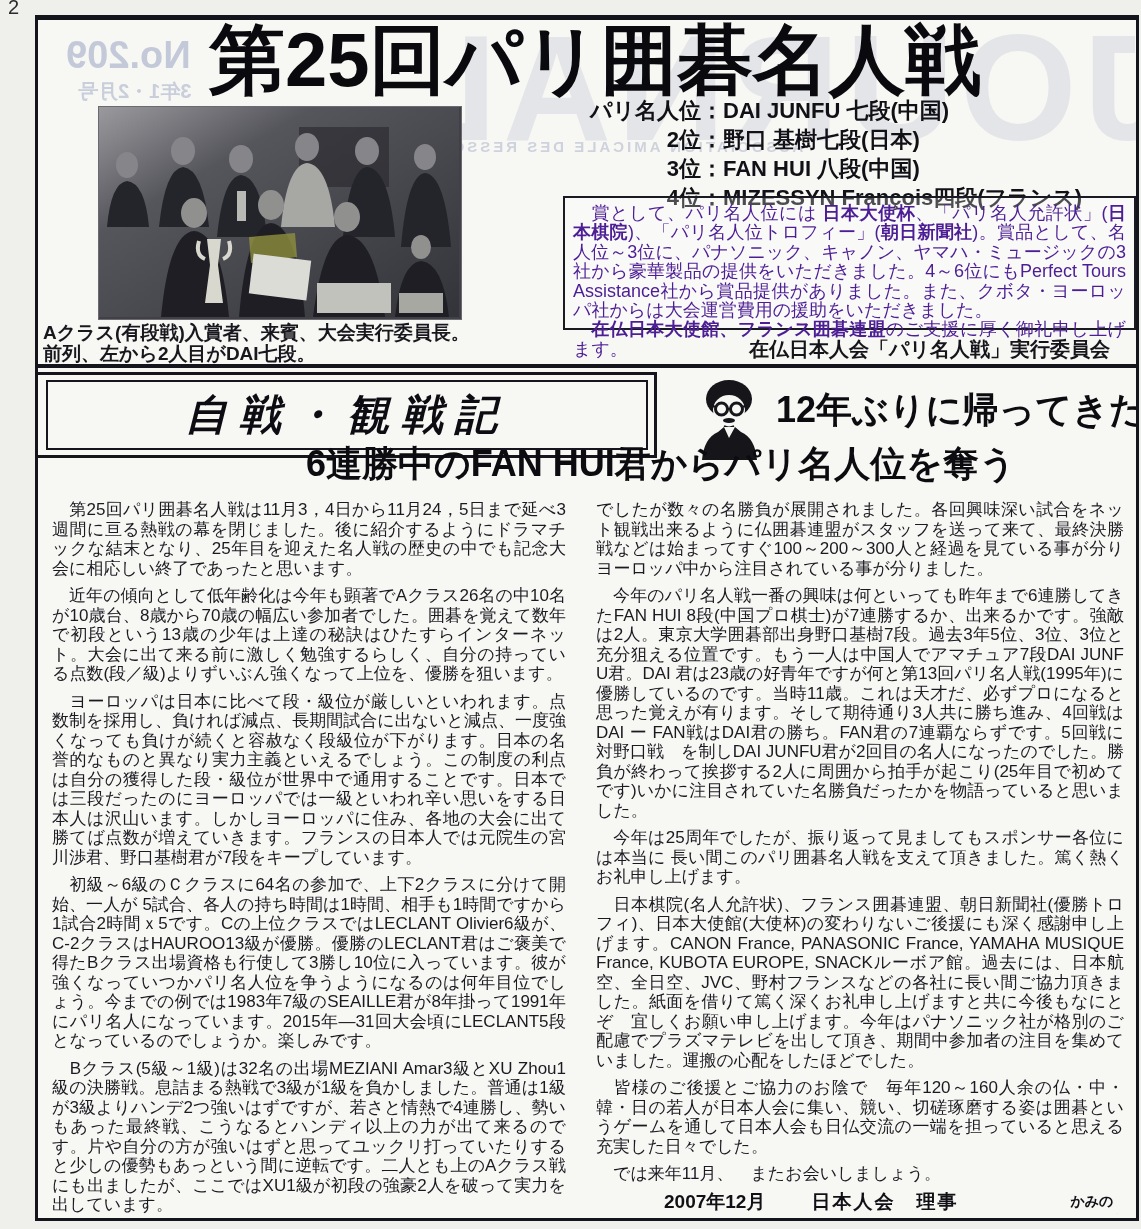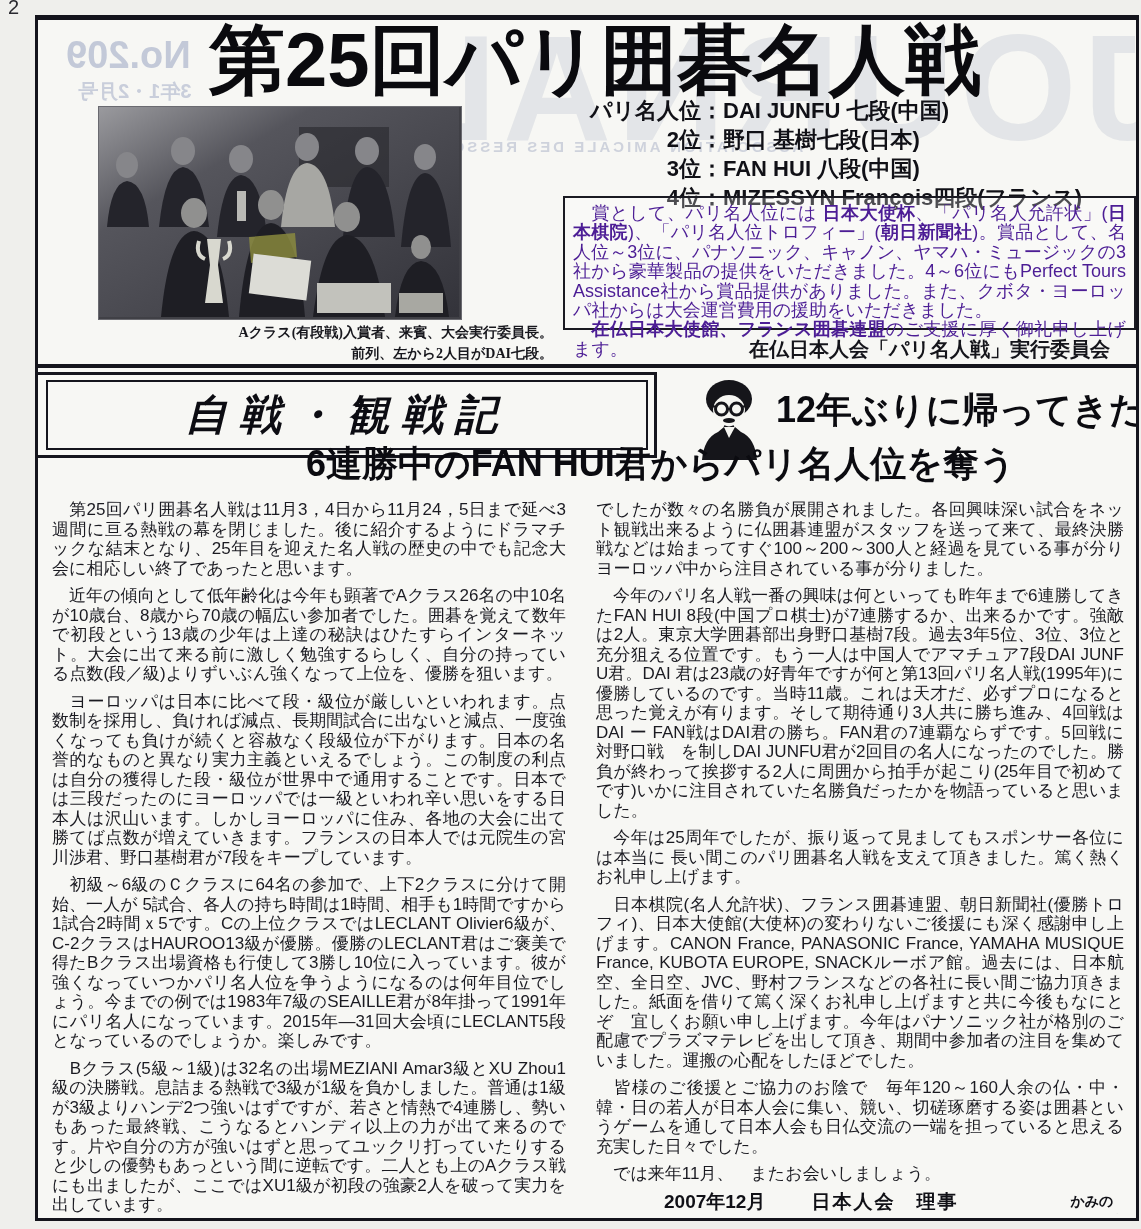--- a/index.html
+++ b/index.html
@@ -19,22 +19,22 @@
   .title{position:absolute;left:0;right:0;top:4px;margin:0;text-align:center;
          font-size:76px;line-height:72px;font-weight:700;color:#0a0a0e;white-space:nowrap;padding-left:16px;}
   .rankings{position:absolute;left:535px;top:76px;font-size:22px;line-height:29px;
             font-weight:700;color:#101016;white-space:nowrap;}
   .rank-row{display:flex;}
   .rank-label{display:inline-block;width:150px;text-align:right;}
   
   .photo{position:absolute;left:60px;top:86px;width:362px;height:212px;
          border:1px solid #6a6a70;background:#404046;}
   .photo svg{display:block;}
-  .caption{position:absolute;left:5px;top:302px;width:510px;text-align:right;
-           font-size:14px;line-height:21px;font-weight:600;color:#17171d;font-family:Liberation Serif, serif;}
+  .caption{position:absolute;left:5px;top:302px;width:510px;text-align:left;
+           font-size:19px;line-height:21px;font-weight:600;color:#17171d;}
   
   .sponsorbox{position:absolute;left:525px;top:176px;width:553px;height:118px;
               border:2px solid #1a1a22;padding:6px 8px;background:rgba(255,255,255,.25);
               font-size:18px;line-height:19.4px;text-align:justify;word-break:break-all;color:#4c1d95;}
   .sponsorbox p{margin:0;}
   .b{font-weight:800;}
   .committee{position:absolute;right:26px;top:316px;font-size:20px;font-weight:600;color:#14141a;}
   .rule{position:absolute;left:0;right:0;top:344px;height:4px;background:#15151d;}
   
   .seclabel-outer{position:absolute;left:0px;top:352px;width:616px;height:80px;

